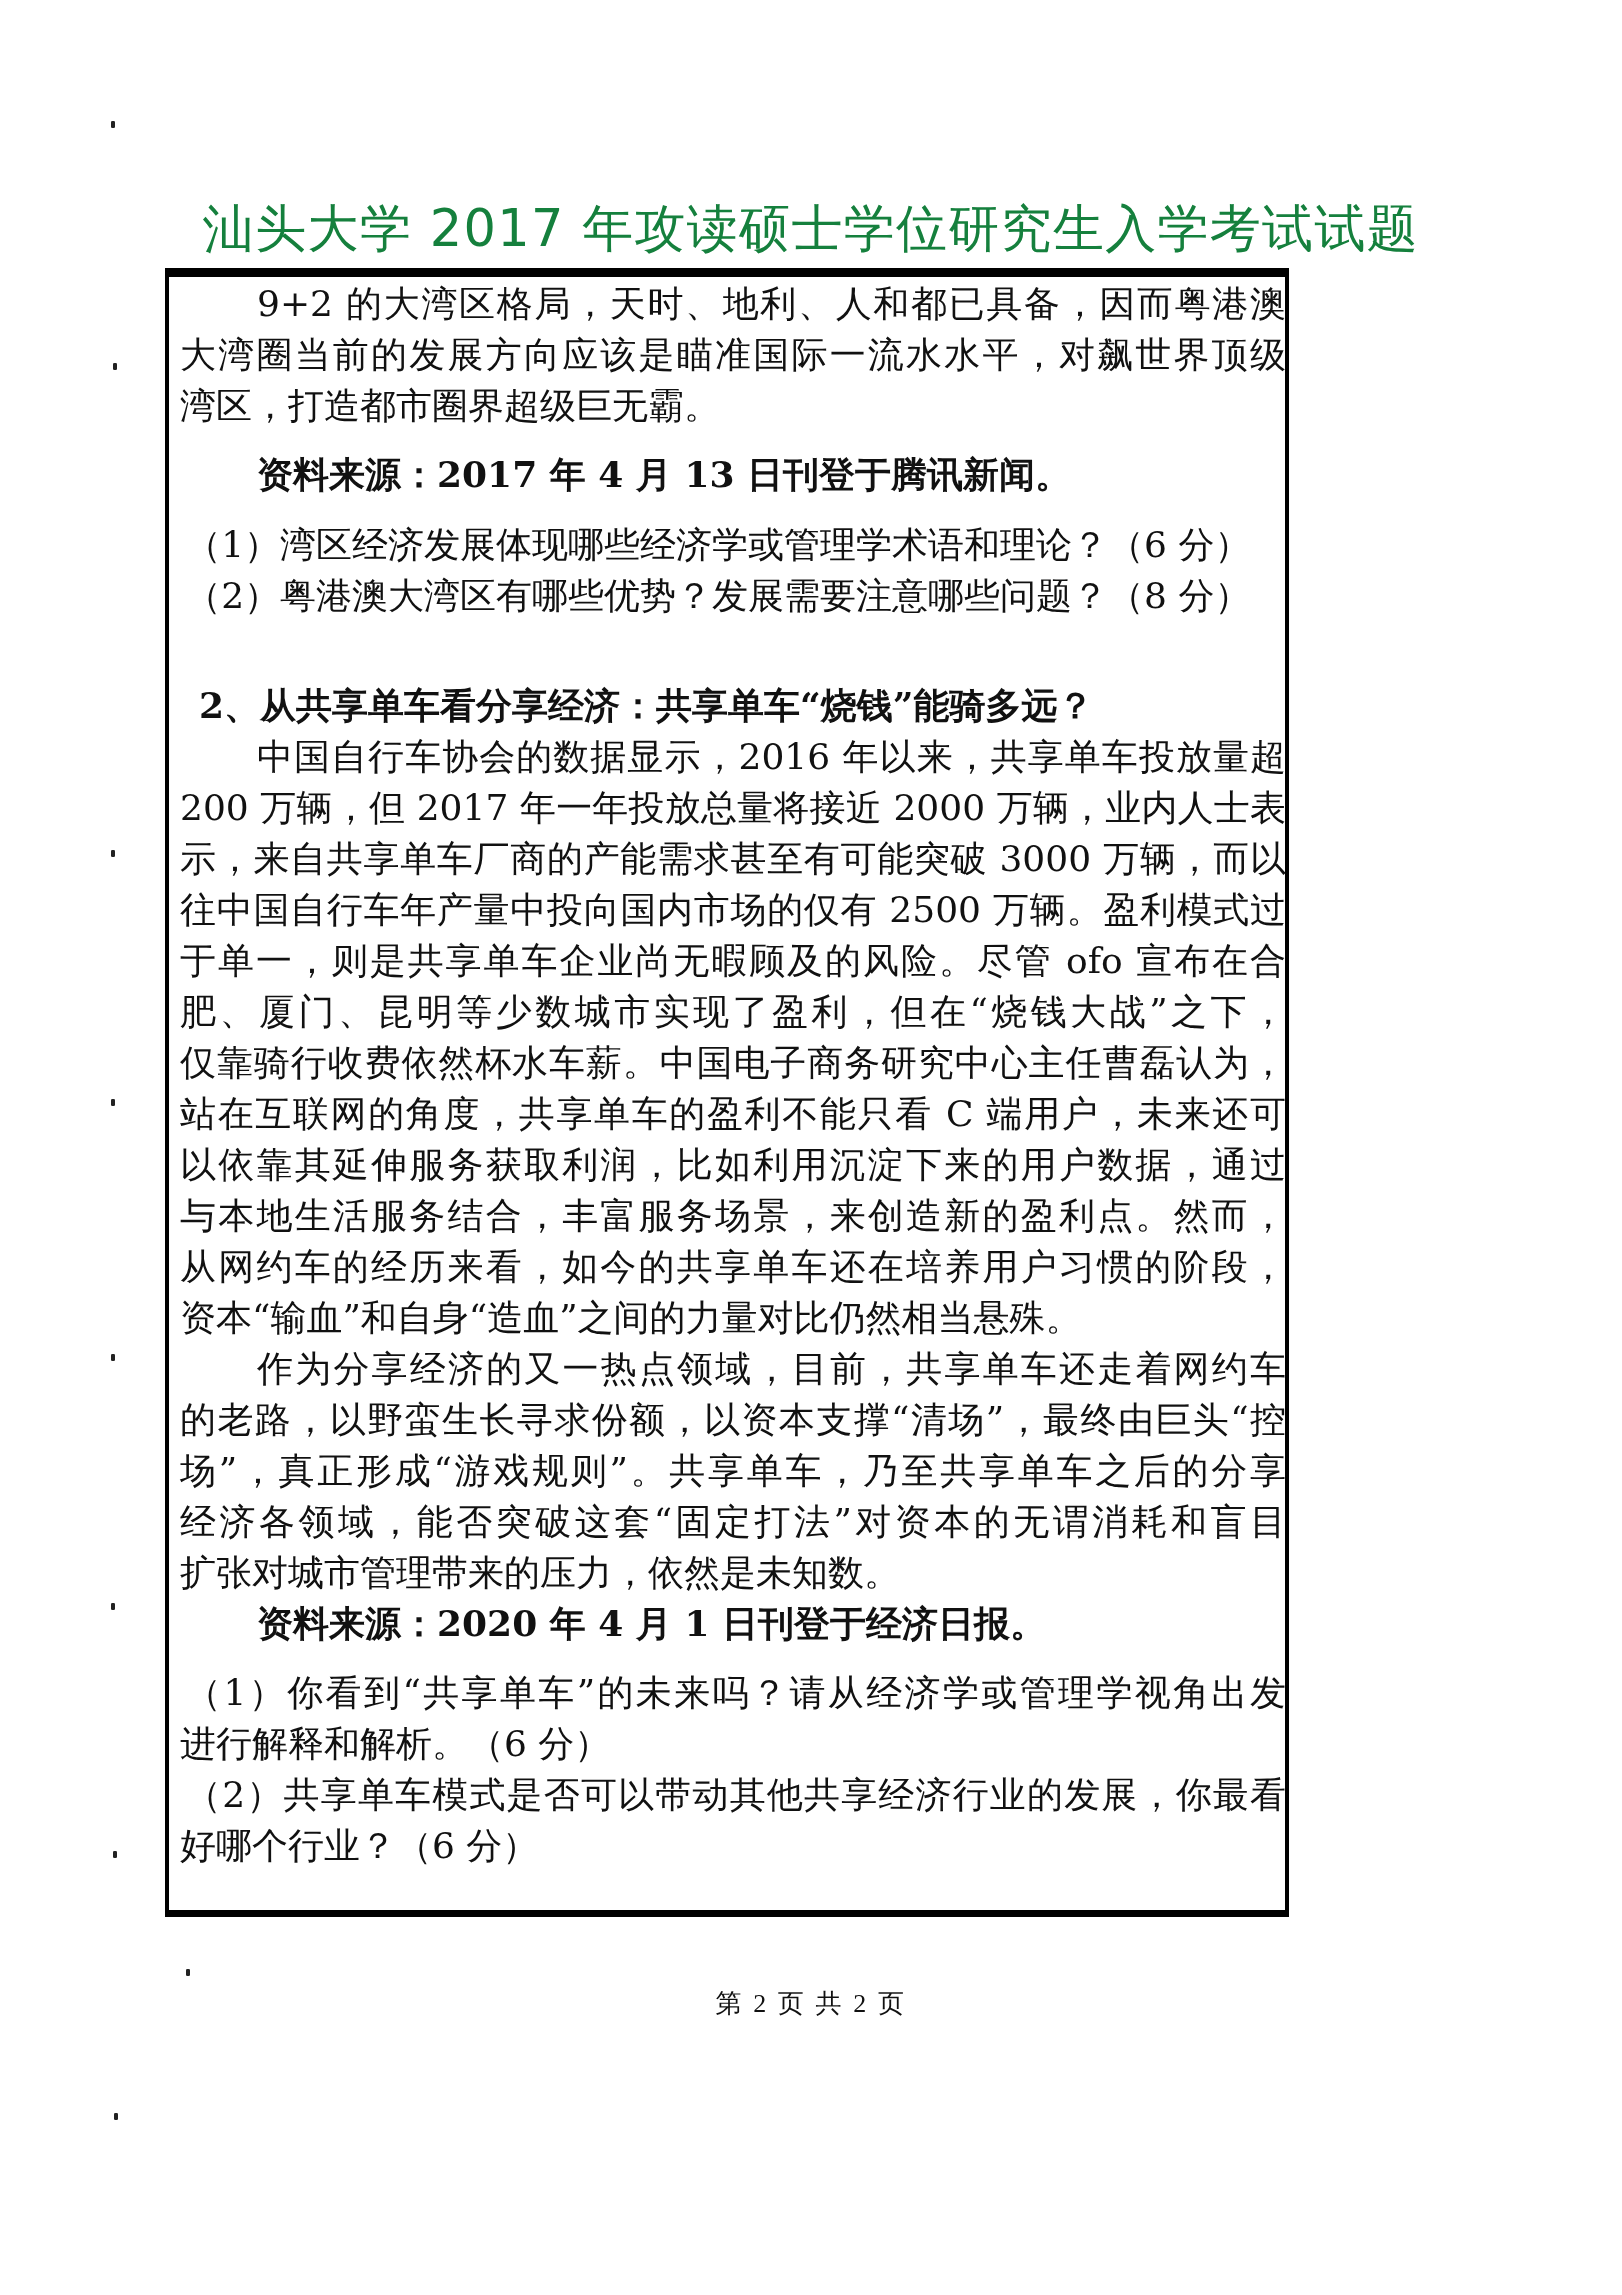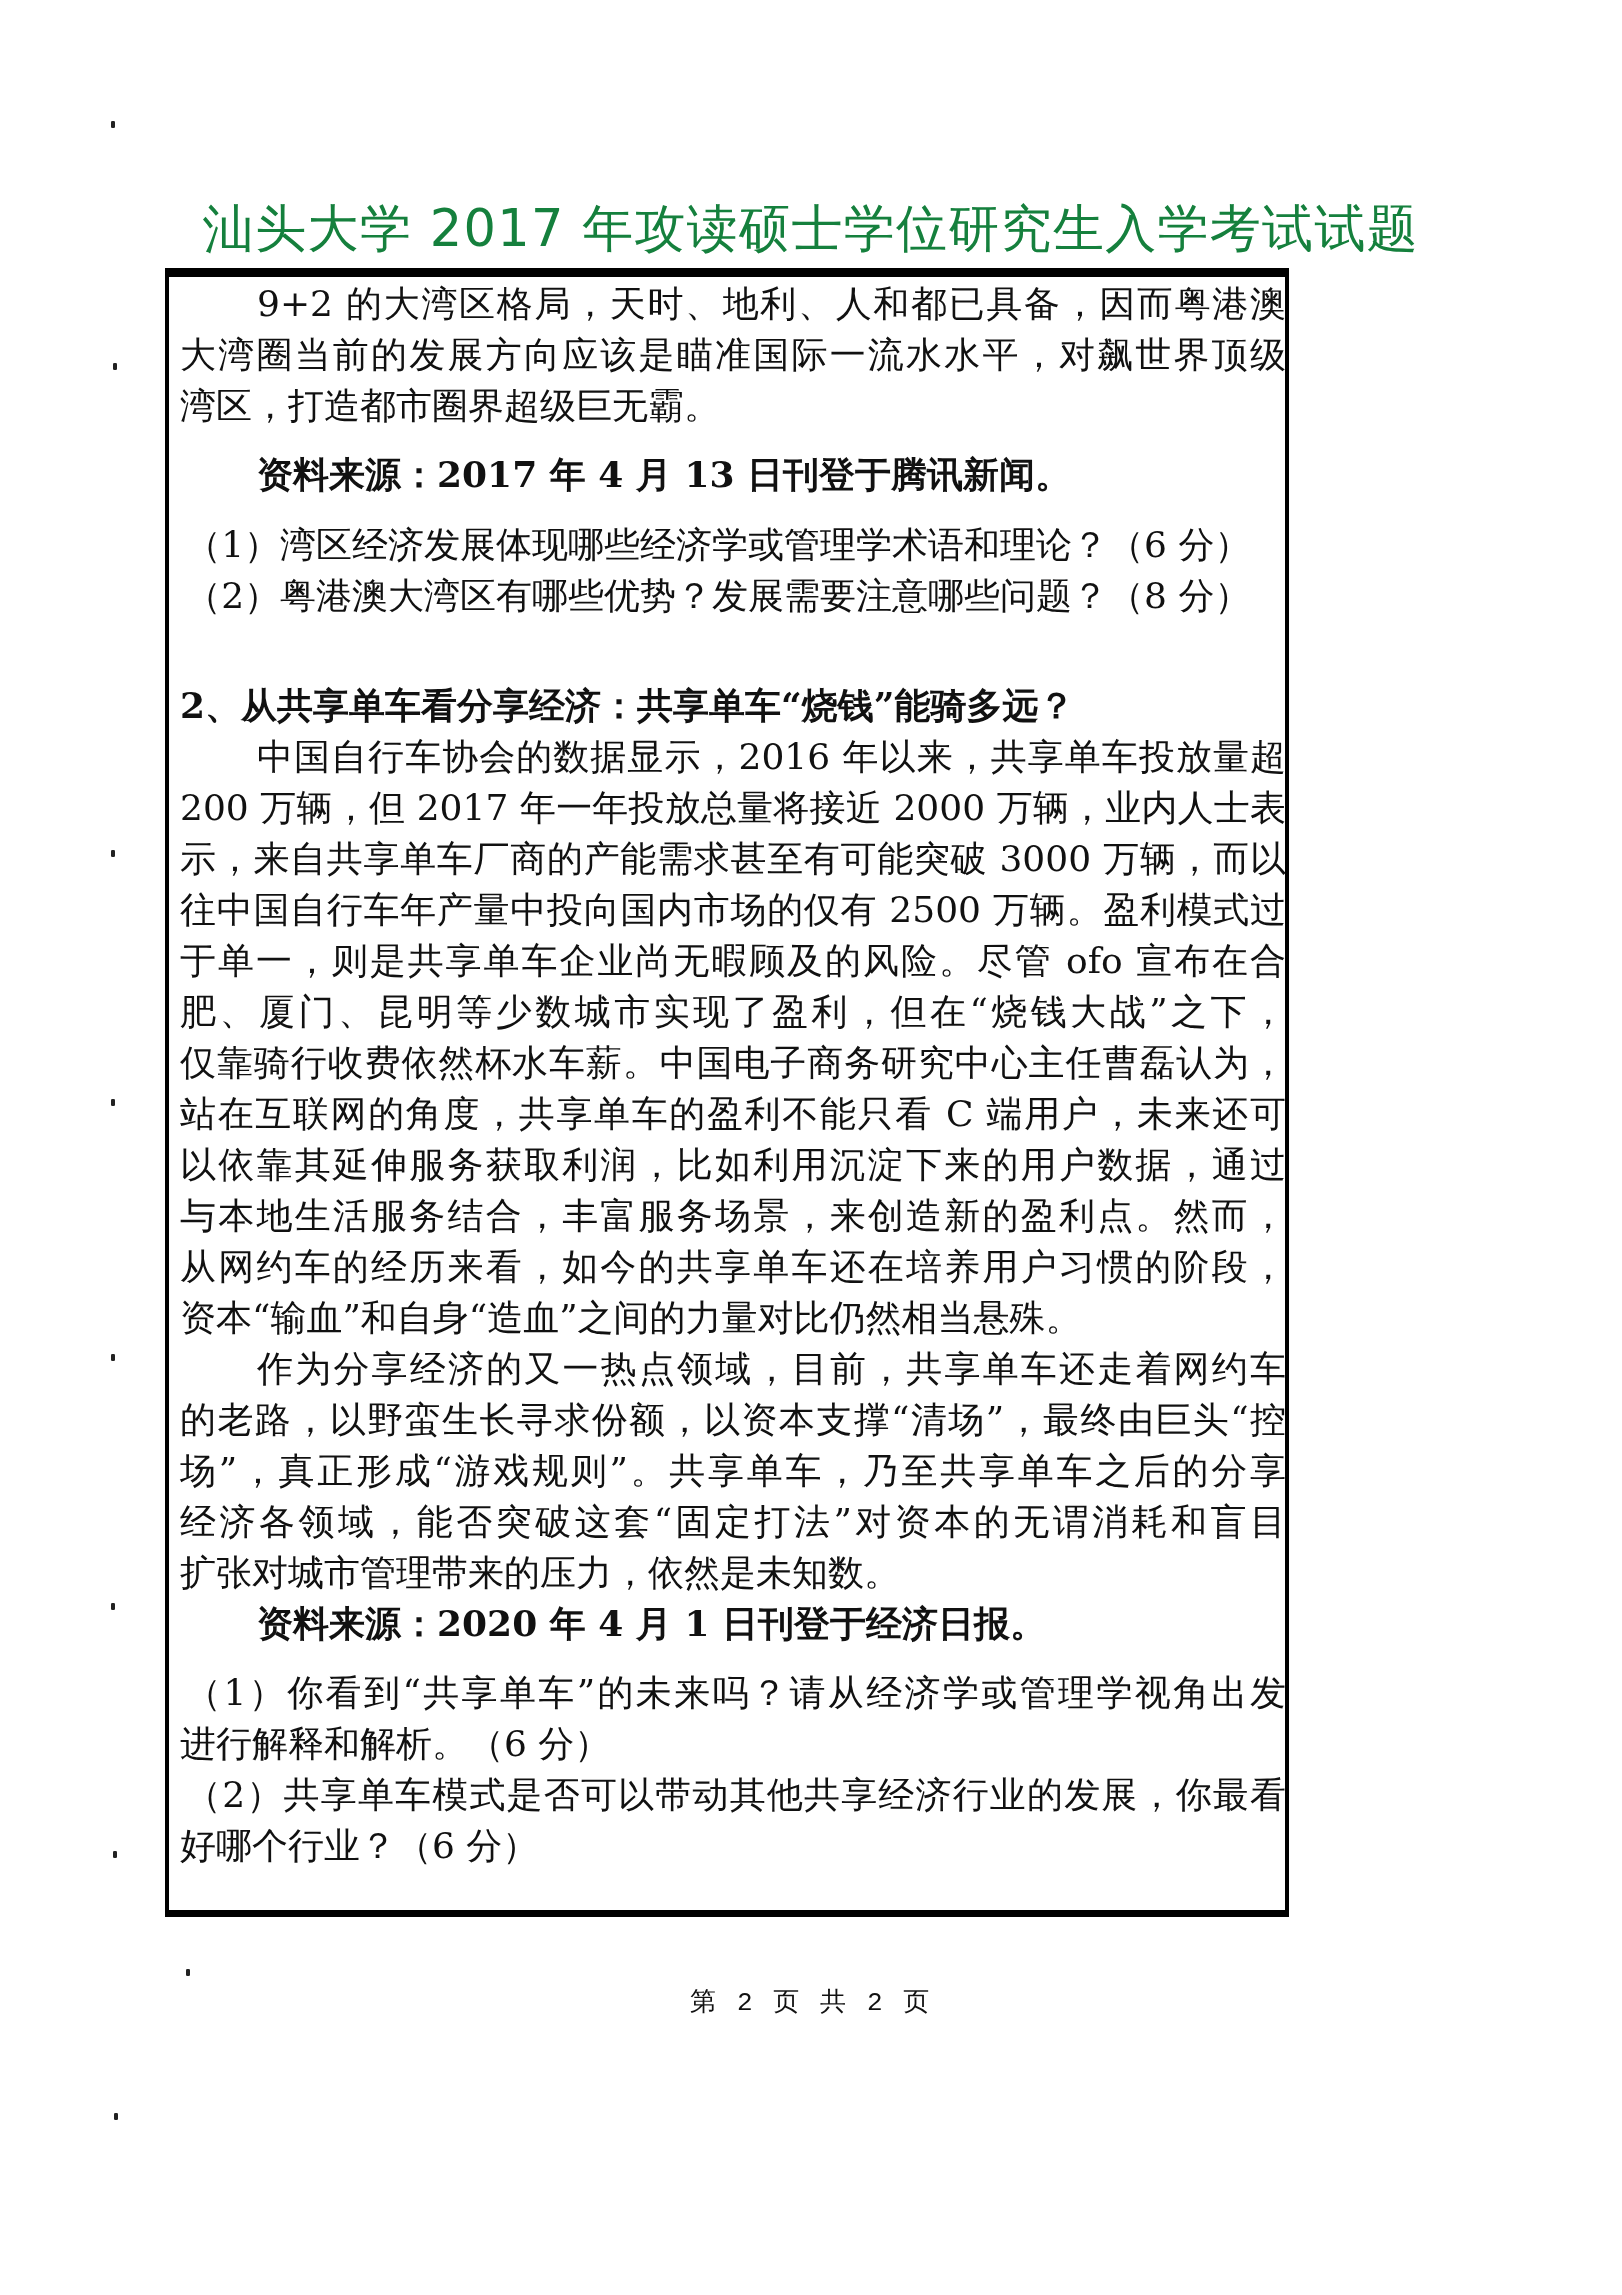--- a/index.html
+++ b/index.html
@@ -57,36 +57,37 @@
       text-align-last: justify;
     }
     .line.last {
       text-align-last: left;
     }
     .indent {
       padding-left: 77px;
     }
     .bold {
       font-weight: bold;
+      margin-left: 19px;
     }
     .gap-s { height: 18.3px; }
     .gap-l { height: 59px; }
     .question {
       display: block;
       white-space: nowrap;
       height: 51px;
       padding-left: 5.2px;
     }
     .footer {
       position: absolute;
       left: 0;
       width: 1622px;
       top: 1987px;
       text-align: center;
-      font-family: Liberation Mono, monospace;
+      font-family: Liberation Serif, serif;
       font-size: 26px;
       line-height: 33px;
       letter-spacing: 2.6px;
       color: #111;
     }
     .speck {
       position: absolute;
       width: 3.9px;
       height: 6.5px;
       background: #222;

